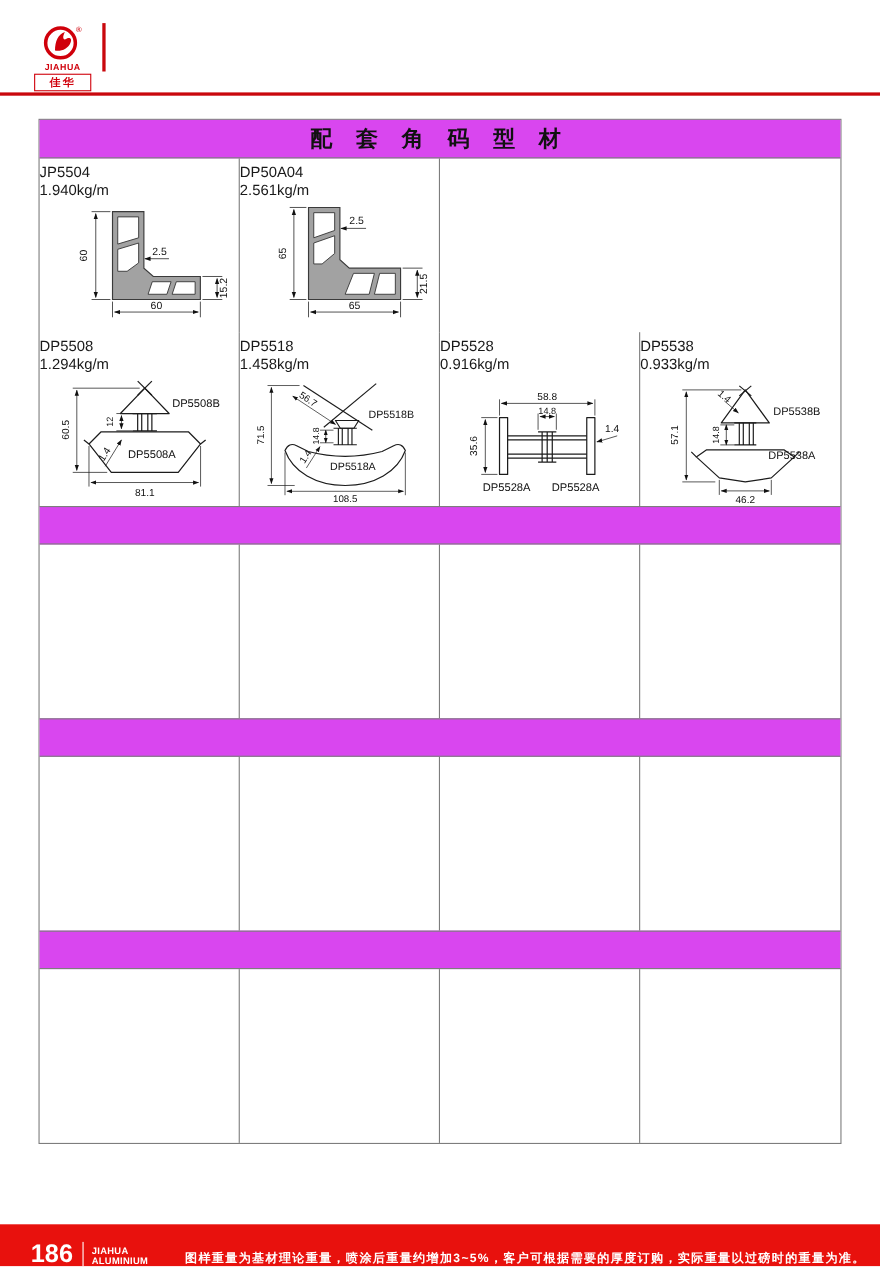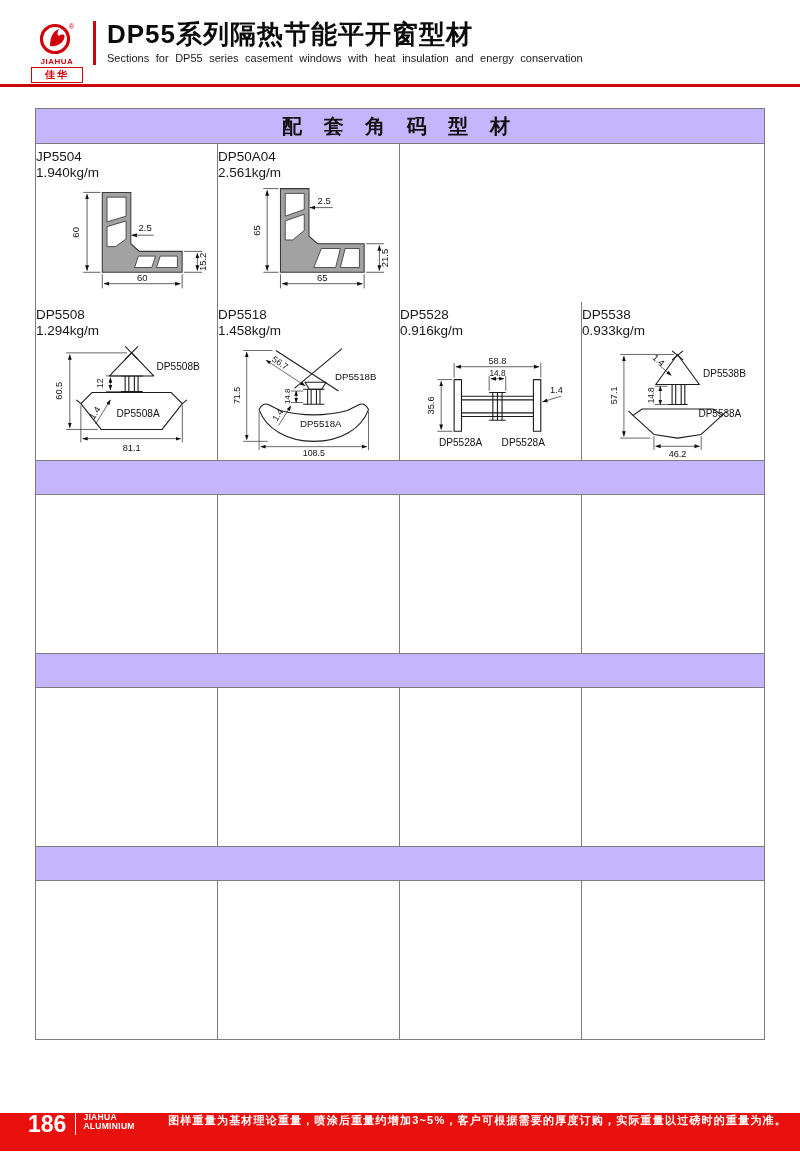--- a/index.html
+++ b/index.html
@@ -13,36 +13,36 @@
 .logo-cn{font-size:10px;font-weight:bold;color:#D0000B;border:1.5px solid #D0000B;padding:0 13px;margin-top:1px;letter-spacing:2px;white-space:nowrap}
 .brandcol{margin-left:7px}
 .brand-cn{font-size:33px;font-weight:bold;color:#111;letter-spacing:3px;line-height:36px;white-space:nowrap}
 .slogan{font-size:8.5px;color:#333;letter-spacing:2.5px;margin-top:3px;white-space:nowrap}
 .vred{width:3px;height:44px;background:#C9080D;margin:1px 11px 0 13px;flex:none}
 .title-cn{font-size:26px;font-weight:bold;color:#0c0c0c;line-height:28px;letter-spacing:1px;white-space:nowrap}
 .title-en{font-size:11px;color:#1a1a1a;margin-top:4px;word-spacing:3.5px;white-space:nowrap}
 .red-rule{position:absolute;top:84px;left:0;width:800px;height:3px;background:#C9080D}
 
 .catalog{position:absolute;top:108px;left:35px;width:730px;border:1px solid #7d7d7d}
-.band{height:35px;background:#c4b5fd;border-top:1px solid #7d7d7d;border-bottom:1px solid #7d7d7d;display:flex;align-items:center;justify-content:center;font-size:20px;font-weight:bold;color:#111;letter-spacing:8px}
+.band{height:35px;background:#d946ef;border-top:1px solid #7d7d7d;border-bottom:1px solid #7d7d7d;display:flex;align-items:center;justify-content:center;font-size:20px;font-weight:bold;color:#111;letter-spacing:8px}
 .band.first{border-top:none}
 .grid-row{display:grid;grid-template-columns:1fr 1fr 1fr 1fr;height:158px}
 .cell{border-right:1px solid #7d7d7d;padding-top:5px;overflow:hidden}
 .cell:last-child{border-right:none}
 .pcode,.pweight{font-size:13.5px;color:#191919;line-height:16px}
 .draw{display:block;margin:0 auto}
 .prof{fill:#A2A2A2;stroke:#3a3a3a;stroke-width:1.1}
 .cut{fill:#fff;stroke:#3a3a3a;stroke-width:.9}
 .oln{fill:none;stroke:#1c1c1c;stroke-width:1.2;stroke-linejoin:round}
 .ext,.dln{stroke:#222;stroke-width:.75;fill:none}
 text.d{font-size:10px;fill:#111}
 text.d9{font-size:9px;fill:#111}
 text.lbl{font-size:11px;fill:#111}
 
-.ftr{position:absolute;top:1113px;left:0;width:800px;height:38px;background:#E8110D;display:flex;align-items:flex-start}
+.ftr{position:absolute;top:1113px;left:0;width:800px;height:38px;background:#E8110D;display:flex;align-items:flex-end}
 .fnum{font-size:23px;font-weight:bold;color:#fff;margin-left:28px;line-height:1}
 .fsep{width:1px;height:22px;background:#fff;margin:0 7px 0 9px}
 .fbrand{color:#fff;font-size:8.5px;line-height:9px;font-weight:bold;letter-spacing:.3px}
 .fnote{margin-left:auto;margin-right:13px;color:#fff;font-size:11px;letter-spacing:1.2px;font-weight:bold;white-space:nowrap}
 </style>
 </head>
 <body>
 
 <svg width="0" height="0" style="position:absolute" aria-hidden="true">
   <defs>
@@ -58,24 +58,20 @@
     <div class="logo">
       <svg width="38" height="36" viewBox="0 0 38 36">
         <circle cx="17" cy="19" r="13.5" fill="none" stroke="#D0000B" stroke-width="3.2"></circle>
         <path fill="#D0000B" d="M12,26 C12,17 15,11 21,9 C19,13 19,15 21,16 C25,13 28,15 26,19 C24,24 18,27 12,26 Z"></path>
         <text x="31" y="9" font-size="7" fill="#D0000B">®</text>
       </svg>
       <div class="logo-en">JIAHUA</div>
       <div class="logo-cn">佳华</div>
     </div>
     <div class="vred"></div>
-    <div class="titlecol">
-      <div class="title-cn">DP55系列隔热节能平开窗型材</div>
-      <div class="title-en">Sections for DP55 series casement windows with heat insulation and energy conservation</div>
-    </div>
   </div>
   <div class="red-rule"></div>
 
   <div class="catalog">
 
     <div class="band first">
       <span>配 套 角 码 型 材</span>
     </div>
 
     <div class="grid-row">

